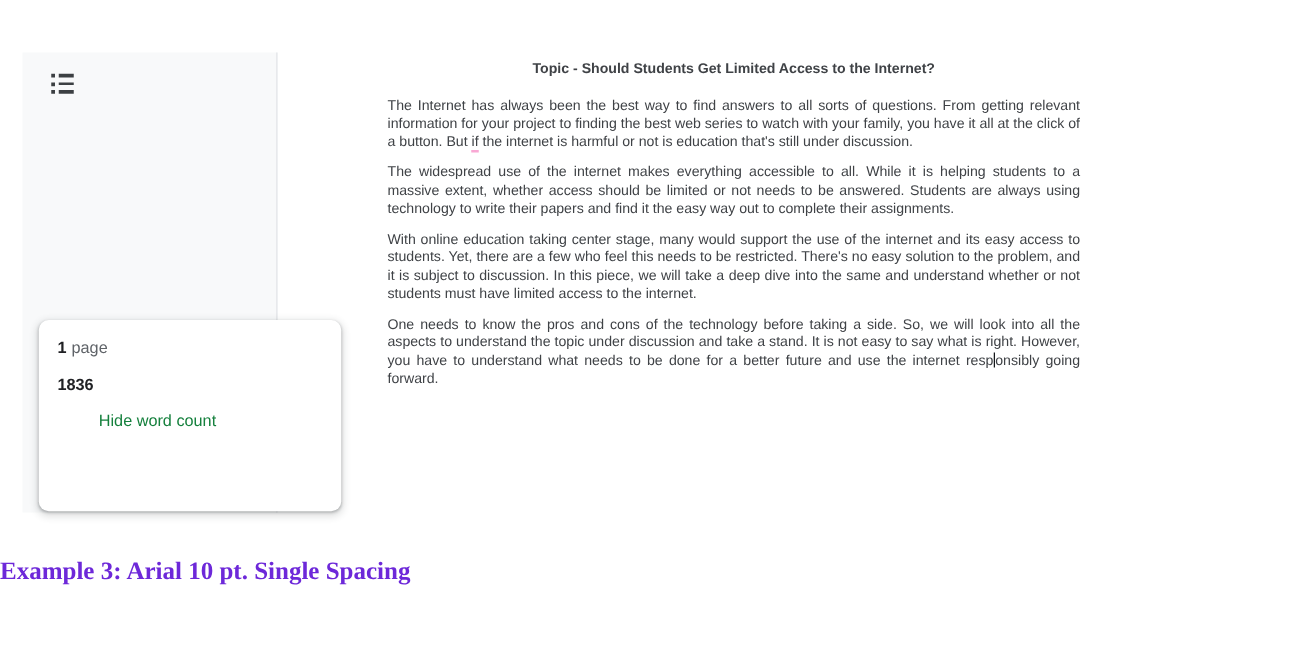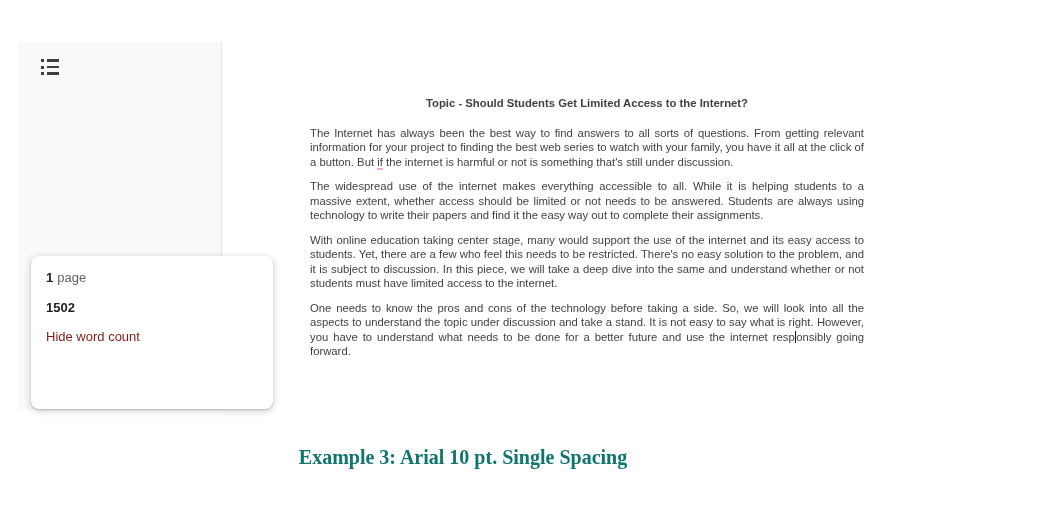--- a/index.html
+++ b/index.html
@@ -59,35 +59,35 @@
     display: flex;
     align-items: center;
     color: #5f6368;
     white-space: nowrap;
   }
   .wc-row b { color: #202124; font-weight: 700; margin-right: 4px; }
   .wc-hide {
     height: 29.5px;
     display: flex;
     align-items: center;
-    color: #7f1d1d;
+    color: #15803d;
     cursor: pointer;
+    margin-left: 33px;
   }
 
   
   .doc-page {
     position: absolute;
     left: 310px;
     top: 48px;
     width: 554px;
     color: #3f4246;
     font-size: 11.3px;
     line-height: 14.5px;
     cursor: text;
-    margin-top: 48px;
   }
   .doc-title {
     font-weight: 700;
     text-align: center;
     margin: 0 0 15px 0;
   }
   .doc-page p {
     margin: 0 0 10px 0;
     text-align: justify;
   }
@@ -99,25 +99,24 @@
     background: #15181b;
     vertical-align: -2px;
   }
 
   
   .caption {
     position: absolute;
     top: 446px;
     left: 0;
     right: 121px;
-    text-align: center;
     font-family: "Liberation Serif", serif;
     font-weight: 700;
     font-size: 20px;
-    color: #0f766e;
+    color: #6d28d9;
   }
 </style>
 </head>
 <body>
 
 <div class="screenshot">
 
   <div class="sidebar">
     <div class="outline-icon" title="">
       <span class="outline-row">
@@ -134,28 +133,28 @@
       </span>
     </div>
   </div>
 
   <div class="wordcount">
     <div class="wc-row">
       <b>1</b>
       <span>page</span>
     </div>
     <div class="wc-row">
-      <b>1502</b>
+      <b>1836</b>
     </div>
     <div class="wc-hide">Hide word count</div>
   </div>
 
   <div class="doc-page">
     <div class="doc-title">Topic - Should Students Get Limited Access to the Internet?</div>
-    <p><span>The Internet has always been the best way to find answers to all sorts of questions. From getting relevant information for your project to finding the best web series to watch with your family, you have it all at the click of a button. But </span><span class="misspelled">if</span><span> the internet is harmful or not is something that's still under discussion.</span></p>
+    <p><span>The Internet has always been the best way to find answers to all sorts of questions. From getting relevant information for your project to finding the best web series to watch with your family, you have it all at the click of a button. But </span><span class="misspelled">if</span><span> the internet is harmful or not is education that's still under discussion.</span></p>
     <p>The widespread use of the internet makes everything accessible to all. While it is helping students to a massive extent, whether access should be limited or not needs to be answered. Students are always using technology to write their papers and find it the easy way out to complete their assignments.</p>
     <p>With online education taking center stage, many would support the use of the internet and its easy access to students. Yet, there are a few who feel this needs to be restricted. There's no easy solution to the problem, and it is subject to discussion. In this piece, we will take a deep dive into the same and understand whether or not students must have limited access to the internet.</p>
     <p><span>One needs to know the pros and cons of the technology before taking a side. So, we will look into all the aspects to understand the topic under discussion and take a stand. It is not easy to say what is right. However, you have to understand what needs to be done for a better future and use the internet resp</span><span class="caret"></span><span>onsibly going forward.</span></p>
   </div>
 
   <div class="caption">Example 3: Arial 10 pt. Single Spacing</div>
 
 </div>
 
 </body></html>

